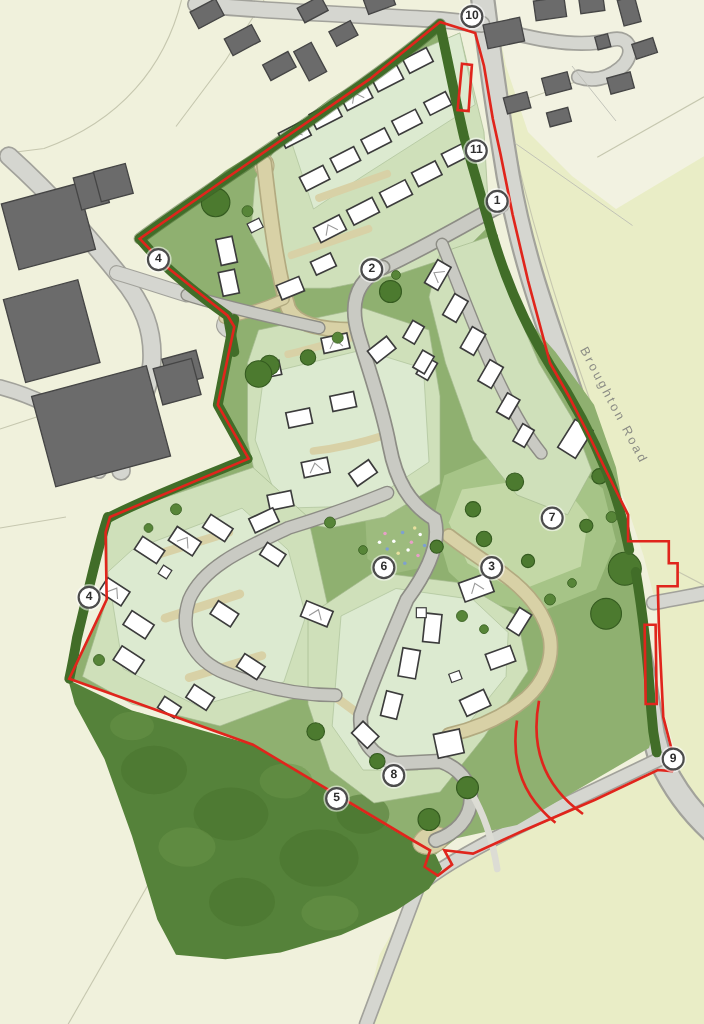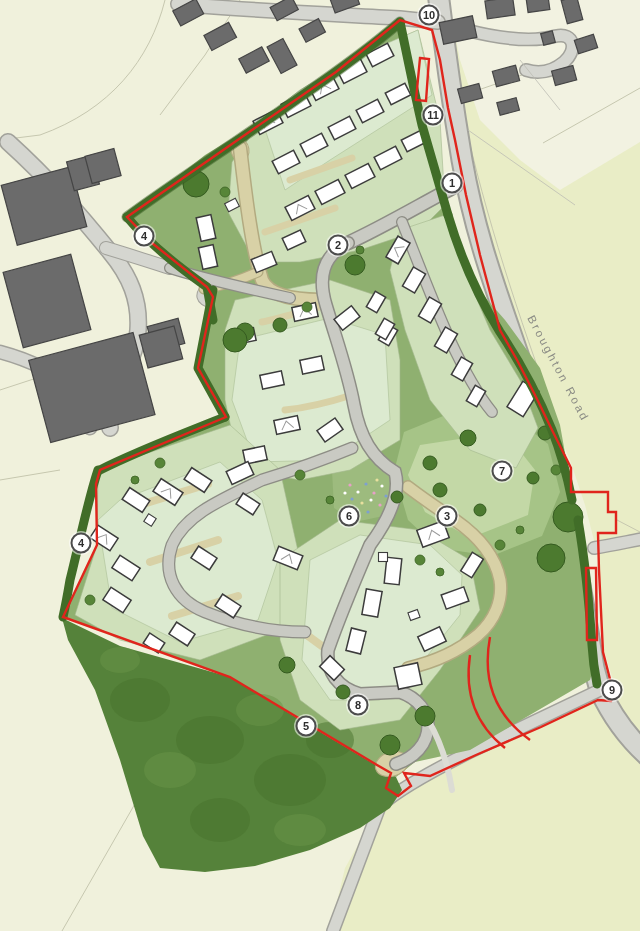--- a/index.html
+++ b/index.html
@@ -385,16 +385,16 @@
     </div>
   <div class="marker" style="left:358px;top:705px">
       <span>8</span>
     </div>
   <div class="marker" style="left:612px;top:690px">
       <span>9</span>
     </div>
   <div class="marker" style="left:429px;top:15px">
       <span>10</span>
     </div>
-  <div class="marker" style="left:433px;top:115px">
+  <div class="marker" style="left:433px;top:137px">
       <span>11</span>
     </div>
 </div>
 
 </body></html>

